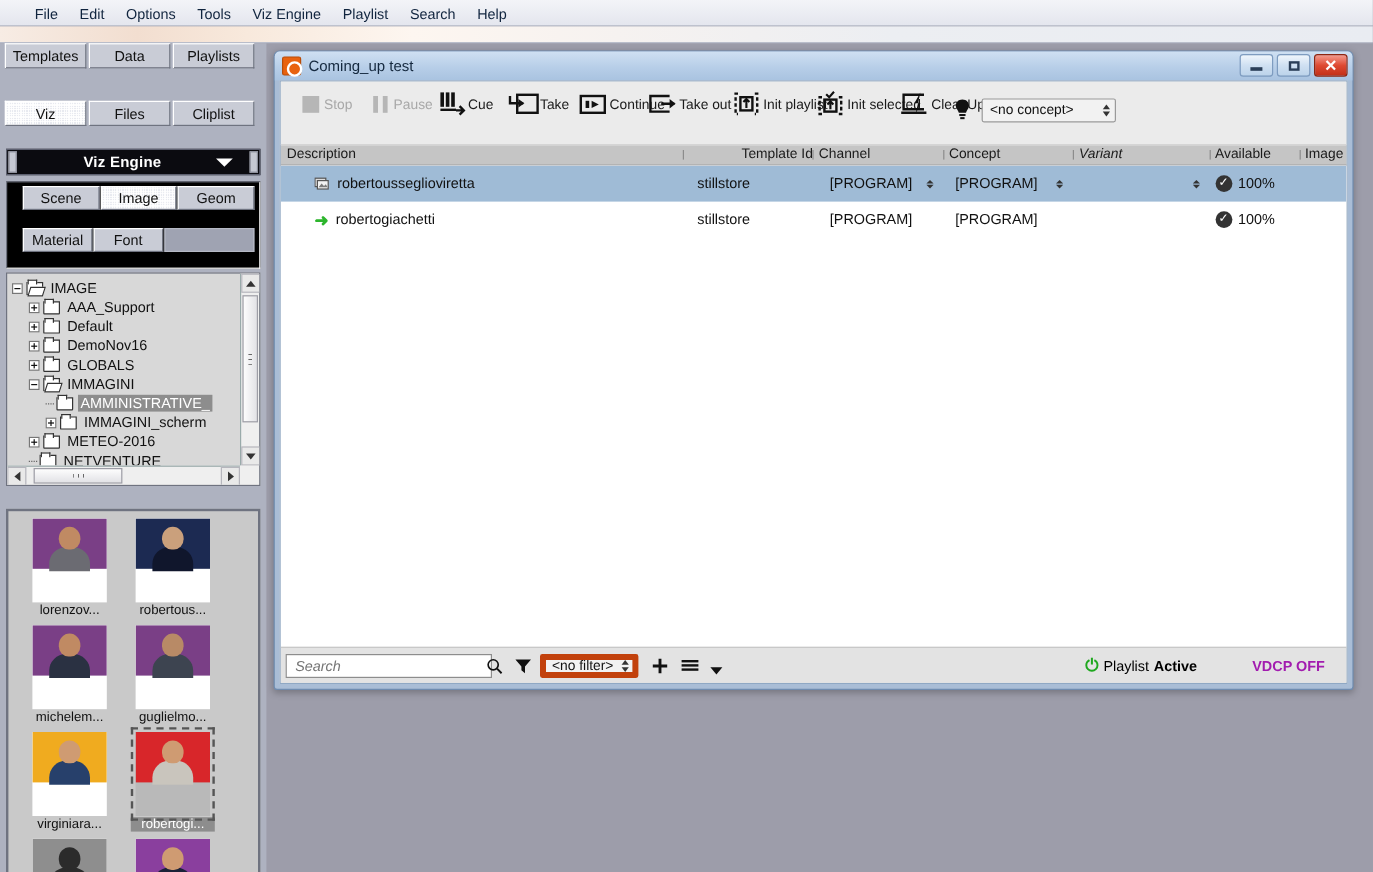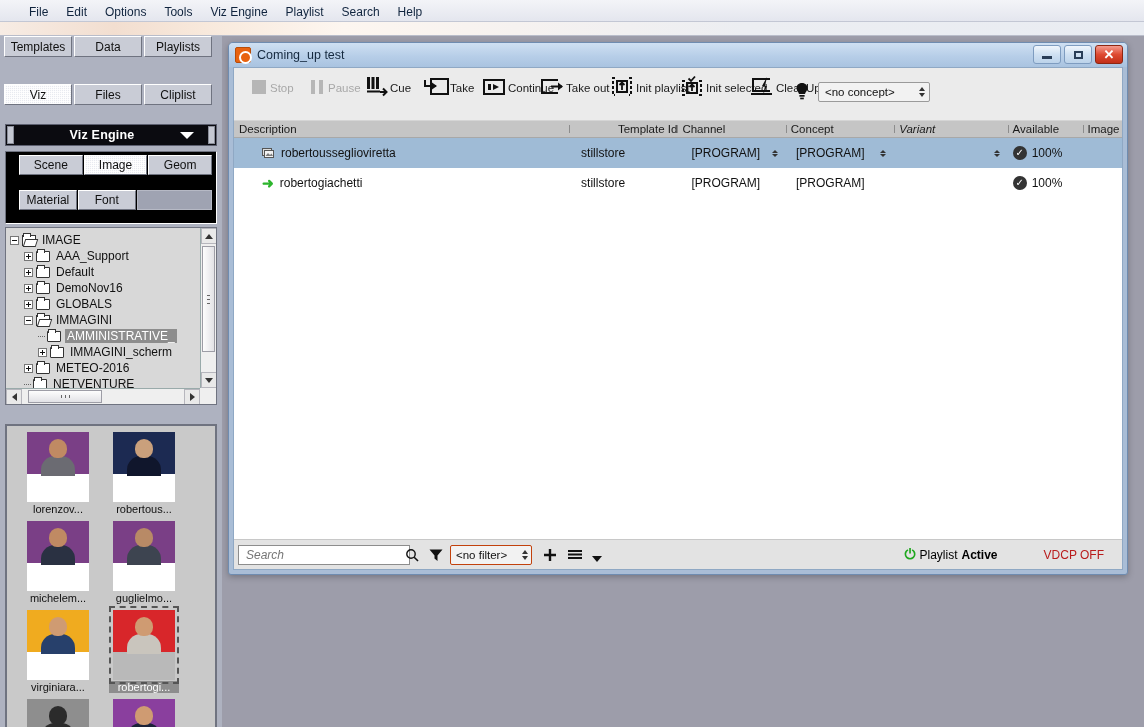--- a/index.html
+++ b/index.html
@@ -294,27 +294,27 @@
   }
   #search-box {
     width: 172px; height: 20px; background: #fff; border: 1px solid #8d8d8d;
     display: flex; align-items: center; padding: 0 4px 0 5px;
   }
   #search-input {
     flex: 1; border: none; outline: none; font-size: 12px; font-style: italic;
     color: #8a8a8a; font-family: "Liberation Sans", sans-serif; background: transparent;
   }
   #filter-select {
-    width: 82px; height: 20px; background: #f2f2f2; border: 1px solid #c2410c; border-radius: 2px;
+    width: 82px; height: 20px; background: #f2f2f2; border: 5px solid #c2410c; border-radius: 2px;
     display: flex; align-items: center; justify-content: space-between;
     padding: 0 3px 0 5px; font-size: 11.5px; color: #111; margin-left: 6px; cursor: default;
   }
   .st-right { margin-left: auto; display: flex; align-items: center; padding-right: 18px; }
   .power-ic { color: #1fa81f; font-size: 14px; font-weight: bold; margin-right: 4px; }
-  #vdcp { font-weight: normal; font-size: 12px; color: #b91c1c; margin-left: 46px; }
+  #vdcp { font-weight: bold; font-size: 12px; color: #a21caf; margin-left: 46px; }
   .bold { font-weight: bold; }
   .icon-btn { cursor: default; display:flex; align-items:center; justify-content:center; }
 </style>
 </head>
 <body>
 
 <div id="menubar">
     <div class="menu-item">File</div>
     <div class="menu-item">Edit</div>
     <div class="menu-item">Options</div>

